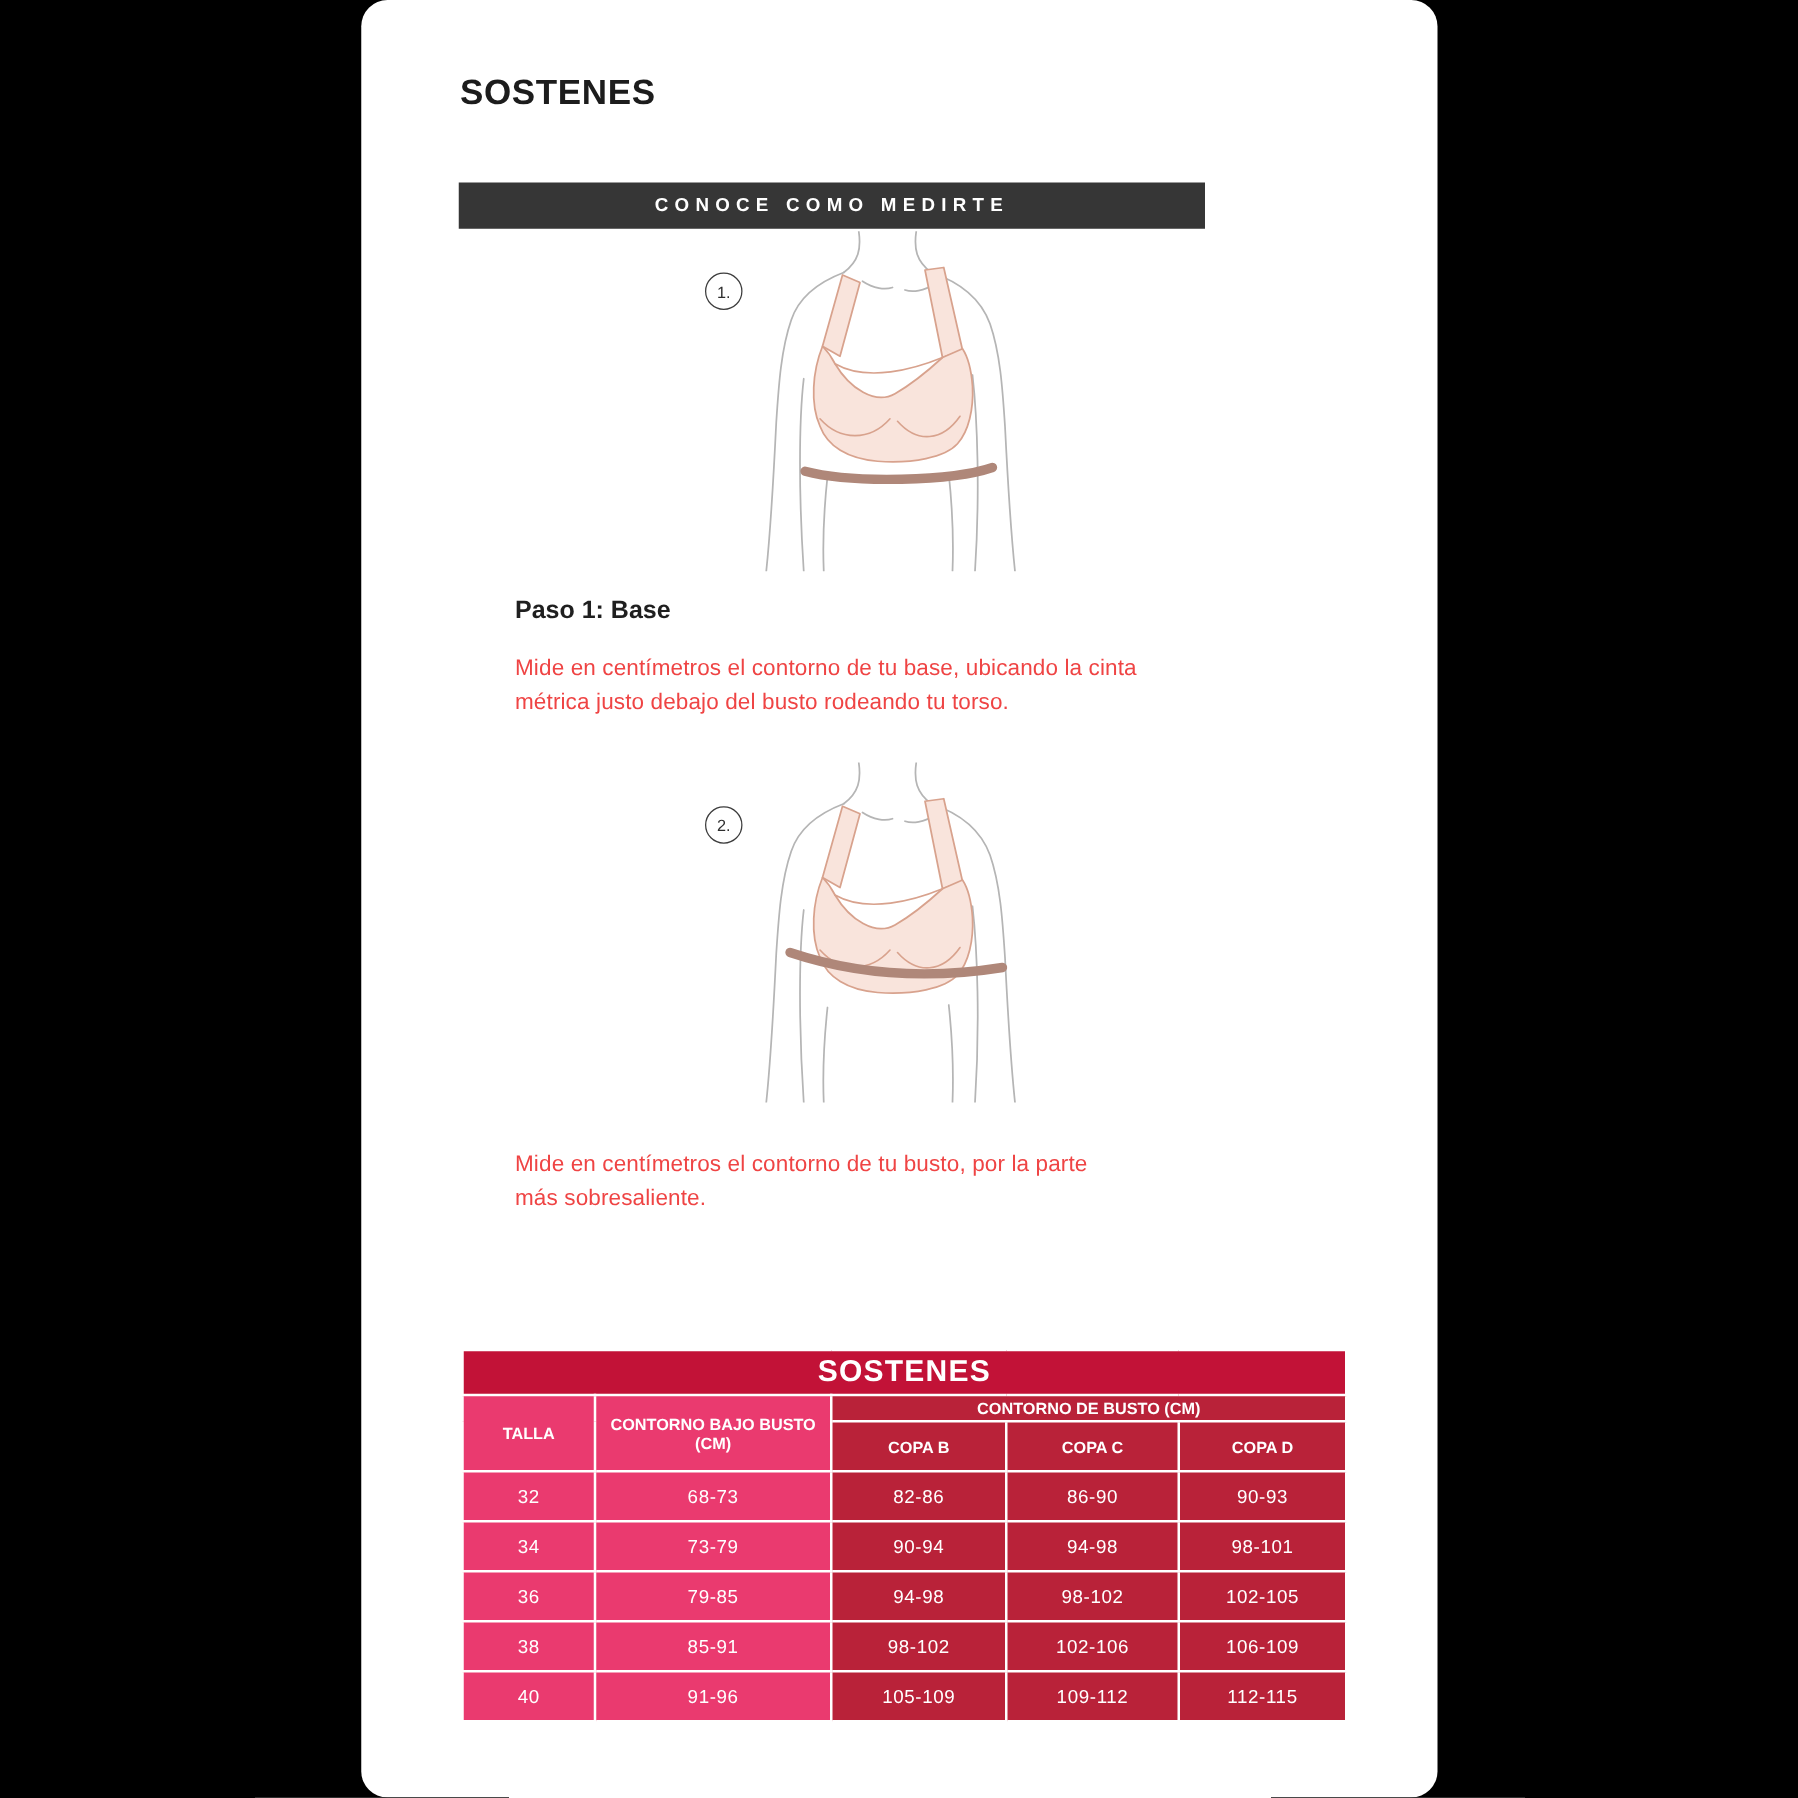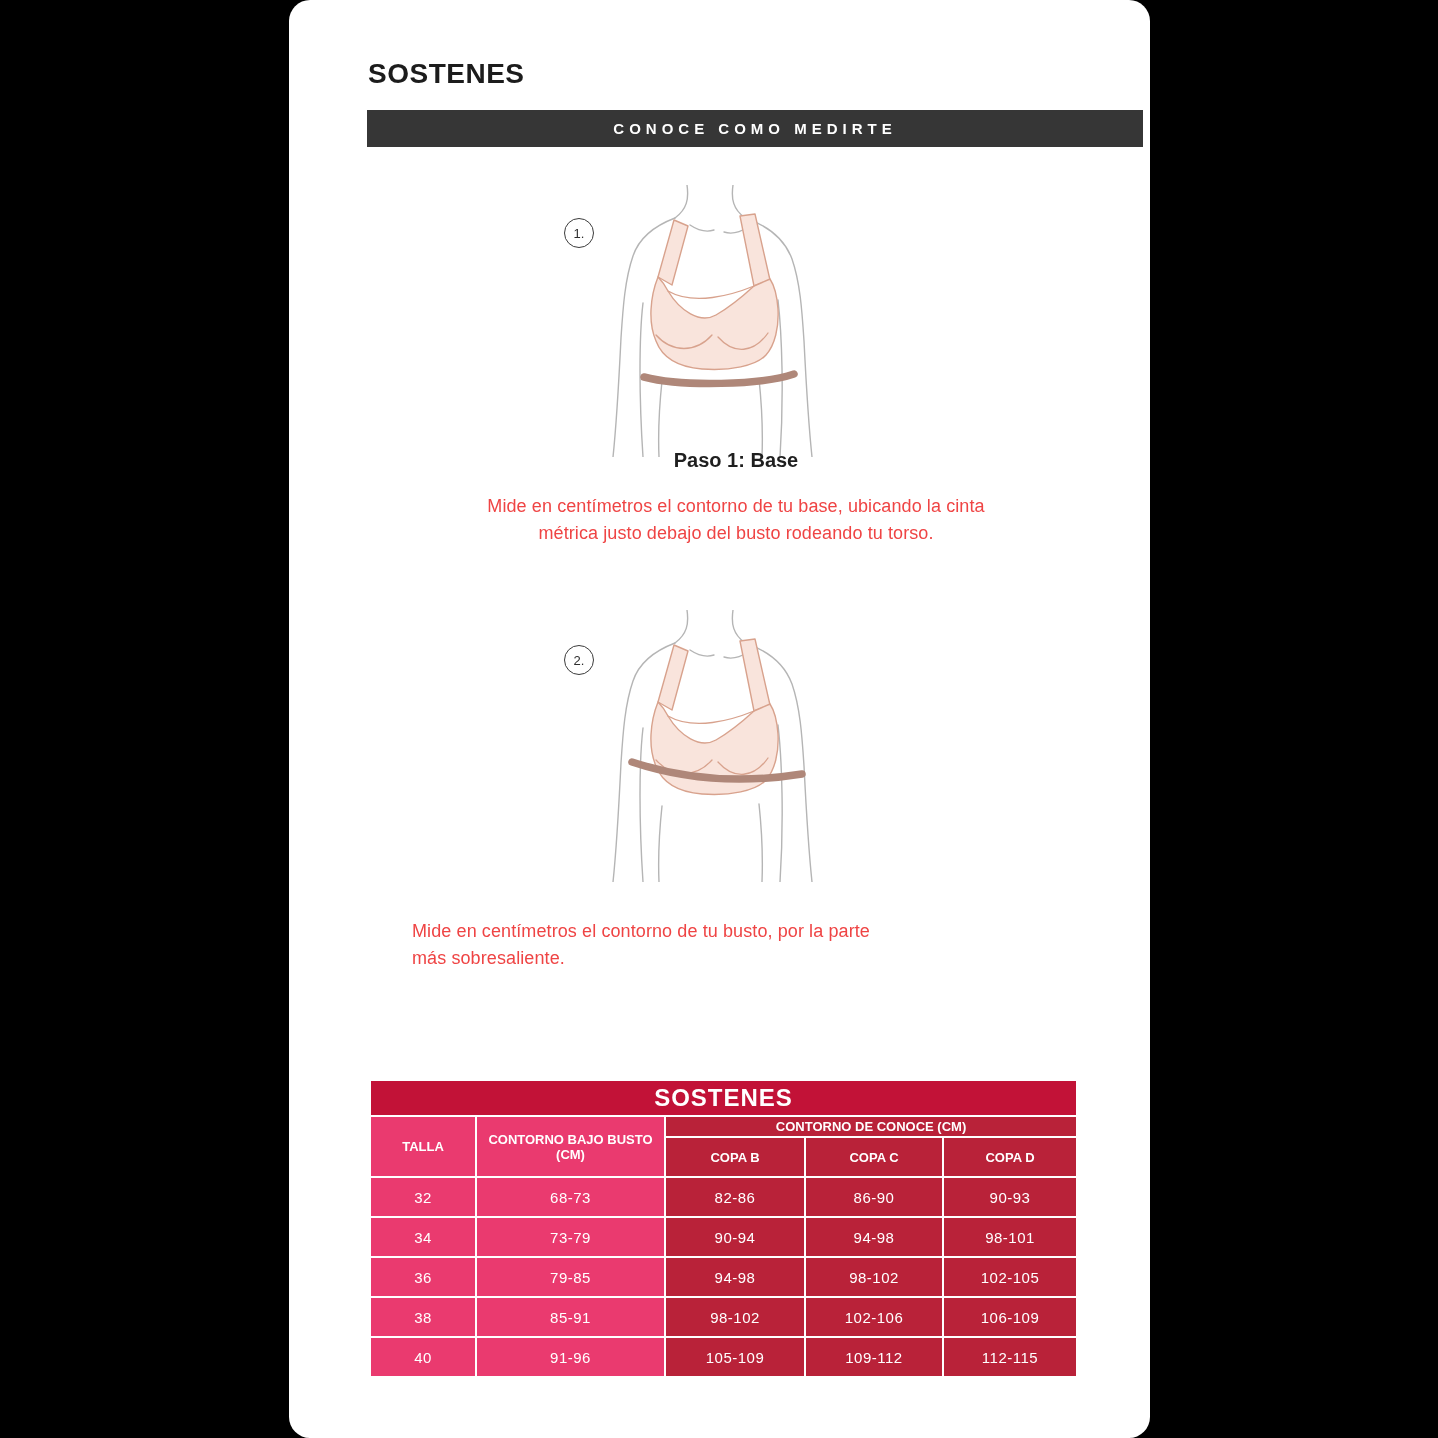--- a/index.html
+++ b/index.html
@@ -9,41 +9,41 @@
     font-family:"Liberation Sans","DejaVu Sans",sans-serif; overflow:hidden;
   }
   .content {
     position:absolute; left:289px; top:0; width:861px; height:1438px; background:#fff;border-radius:21px;
   }
   .page-title {
     position:absolute; left:79px; top:58px; font-size:28px; font-weight:700;
     letter-spacing:.5px; color:#1c1c1c;
   }
   .banner {
-    position:absolute; left:78px; width:776px; height:37px;
+    position:absolute; left:78px; width:597px; height:37px;
     background:var(--banner-bg,#363636); color:#fff; display:flex;
     align-items:center; justify-content:center; font-size:15px; font-weight:700;
-    letter-spacing:5px; text-align:center;
+    letter-spacing:5px; text-align:center;margin-top:36px;
   }
   .banner-measure { top:110px; }
   .banner-sizes { top:1025px; }
   .fig {
     position:absolute; left:313px; width:234px; height:272px;
   }
   .fig-1 { top:185px; }
   .fig-2 { top:610px; }
   .step-circle {
     position:absolute; left:275px; width:30px; height:30px; border:1.5px solid #3c3c3c;
     border-radius:50%; display:flex; align-items:center; justify-content:center;
     font-size:13px; color:#2e2e2e; background:#fff;
   }
   .circle-1 { top:218px; }
   .circle-2 { top:645px; }
   .step { position:absolute; left:123px; width:648px; }
-  .step-1 { top:449px;text-align:center; }
+  .step-1 { top:477px; }
   .step-2 { top:897px; }
   .step h2 { font-size:20px; font-weight:700; color:#1f1f1f; }
   .step p {
     margin-top:21px; font-size:18px; line-height:27px; color:#ef4444;
     white-space:pre-line; letter-spacing:.1px;
   }
   .size-table-wrap { position:absolute; left:80px; top:1079px; width:707px; }
   table { border-collapse:collapse; width:707px; table-layout:fixed; }
   th,td { border:2px solid #fff; color:#fff; text-align:center; vertical-align:middle; }
   .tbl-title {
@@ -154,21 +154,21 @@
             <col style="width:138px">
             <col style="width:134px">
         </colgroup>
         <thead>
           <tr>
             <th colspan="5" class="tbl-title">SOSTENES</th>
           </tr>
           <tr class="row-group">
             <th rowspan="2" class="pink hdr">TALLA</th>
             <th rowspan="2" class="pink hdr">CONTORNO BAJO BUSTO (CM)</th>
-            <th colspan="3" class="crimson hdr">CONTORNO DE CONOCE (CM)</th>
+            <th colspan="3" class="crimson hdr">CONTORNO DE BUSTO (CM)</th>
           </tr>
           <tr class="row-cups">
             <th class="crimson hdr">COPA B</th>
             <th class="crimson hdr">COPA C</th>
             <th class="crimson hdr">COPA D</th>
           </tr>
         </thead>
         <tbody>
             <tr>
               <td class="pink">32</td>

